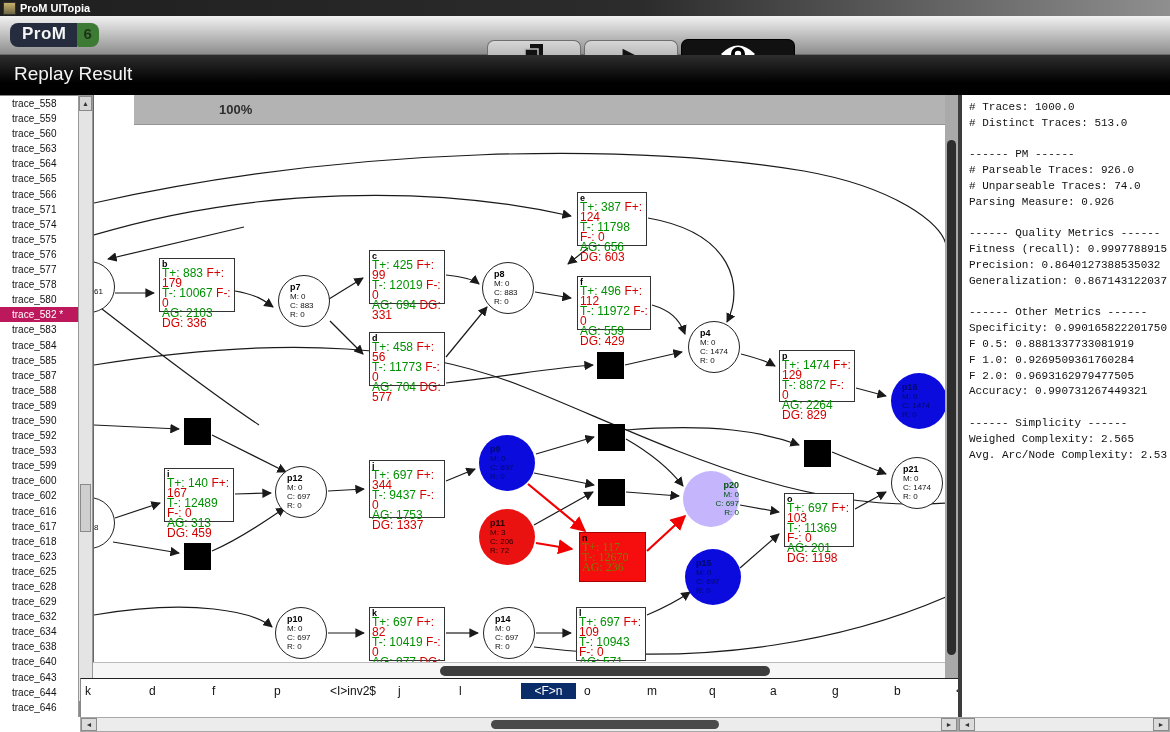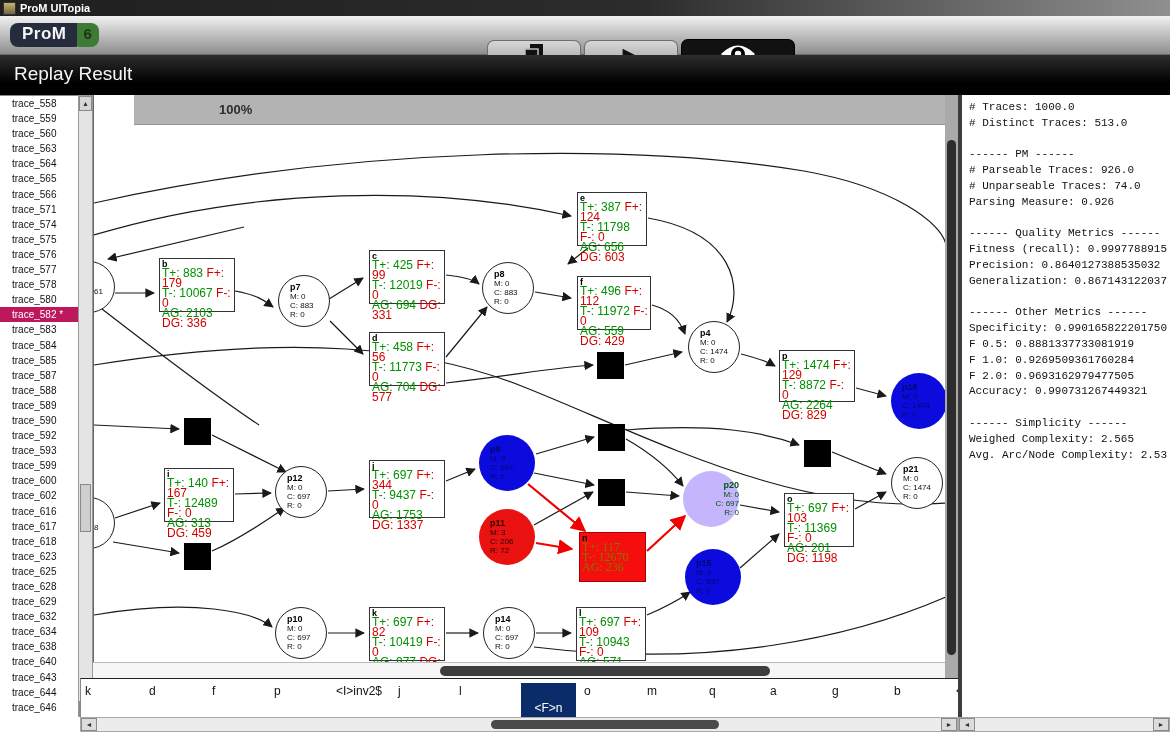--- a/index.html
+++ b/index.html
@@ -74,21 +74,21 @@
   .sq{position:absolute;width:27px;height:27px;background:#000;z-index:2;}
   .canvas-hscroll{position:absolute;left:93px;top:662px;width:852px;height:16px;background:#f6f6f6;
     border-top:1px solid #bbb;box-sizing:border-box;}
   .canvas-hthumb{position:absolute;left:347px;top:3px;width:330px;height:10px;background:#3d3d3d;border-radius:5px;}
   .canvas-vscroll{position:absolute;left:945px;top:95px;width:13px;height:583px;background:#a9a9a9;}
   .canvas-vthumb{position:absolute;left:2px;top:45px;width:9px;height:515px;background:#2d2d2d;border-radius:5px;}
   
   .ruler{position:absolute;left:80px;top:678px;width:878px;height:39px;background:#fff;
     border-top:1px solid #222;border-left:1px solid #888;box-sizing:border-box;}
   .ruler .rl{position:absolute;top:5px;font-size:12px;color:#111;}
-  .ruler .rl.hl{background:#0a2d69;color:#fff;width:55px;text-align:center;padding:18px 0;top:4px;}
+  .ruler .rl.hl{background:#0a2d69;color:#fff;width:55px;text-align:center;padding:1px 0;top:4px;}
   
   .bottom-hscroll{position:absolute;left:80px;top:717px;width:878px;height:15px;background:#ececec;
     border:1px solid #a8a8a8;box-sizing:border-box;}
   .hbtn{position:absolute;top:0;width:16px;height:13px;background:#dcdcdc;border:1px solid #8a8a8a;
     box-sizing:border-box;font-size:7px;color:#333;display:flex;align-items:center;justify-content:center;}
   .bhthumb{position:absolute;left:410px;top:2px;width:228px;height:9px;background:#4a4a4a;border-radius:5px;}
   .right-hscroll{position:absolute;left:958px;top:717px;width:212px;height:15px;background:#ececec;
     border:1px solid #a8a8a8;box-sizing:border-box;}
   
   .right-panel{position:absolute;left:958px;top:95px;width:212px;height:622px;background:#fff;
@@ -443,21 +443,21 @@
 </div>
 <div class="canvas-hscroll">
   <div class="canvas-hthumb"></div>
 </div>
 
 <div class="ruler" id="ruler">
     <span class="rl" style="left: 4px;">k</span>
     <span class="rl" style="left: 68px;">d</span>
     <span class="rl" style="left: 131px;">f</span>
     <span class="rl" style="left: 193px;">p</span>
-    <span class="rl" style="left: 255px;">&lt;I&gt;inv2$</span>
+    <span class="rl" style="left: 249px;">&lt;I&gt;inv2$</span>
     <span class="rl" style="left: 317px;">j</span>
     <span class="rl" style="left: 378px;">l</span>
     <span class="rl hl" style="left: 440px;">&lt;F&gt;n</span>
     <span class="rl" style="left: 503px;">o</span>
     <span class="rl" style="left: 566px;">m</span>
     <span class="rl" style="left: 628px;">q</span>
     <span class="rl" style="left: 689px;">a</span>
     <span class="rl" style="left: 751px;">g</span>
     <span class="rl" style="left: 813px;">b</span>
     <span class="rl" style="left: 875px;">&lt;</span>

